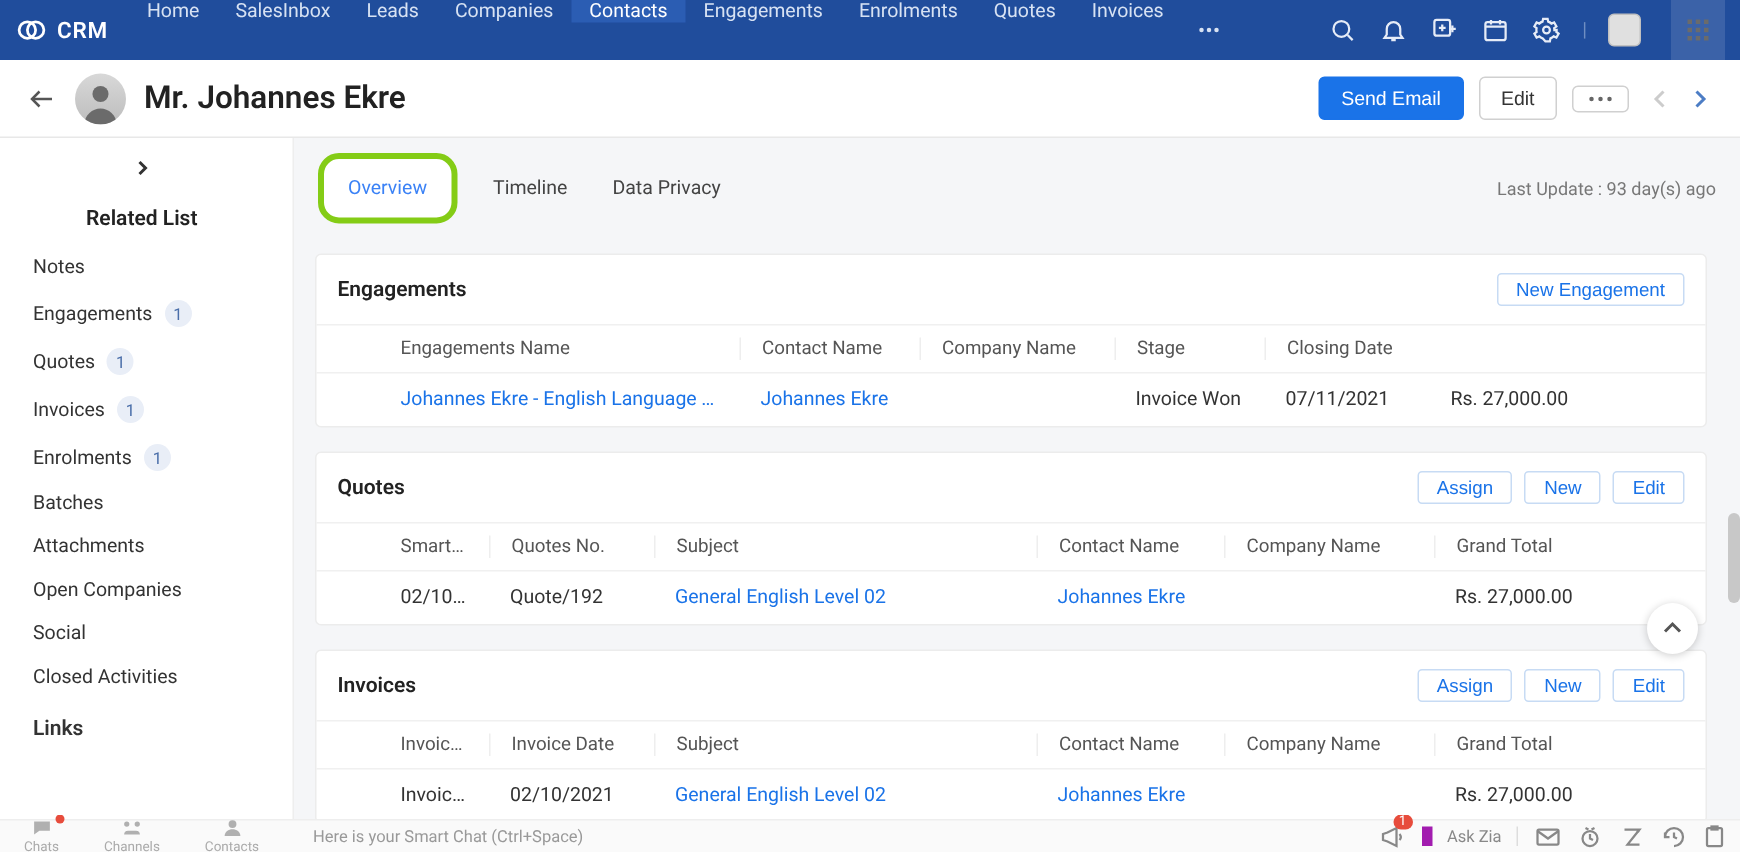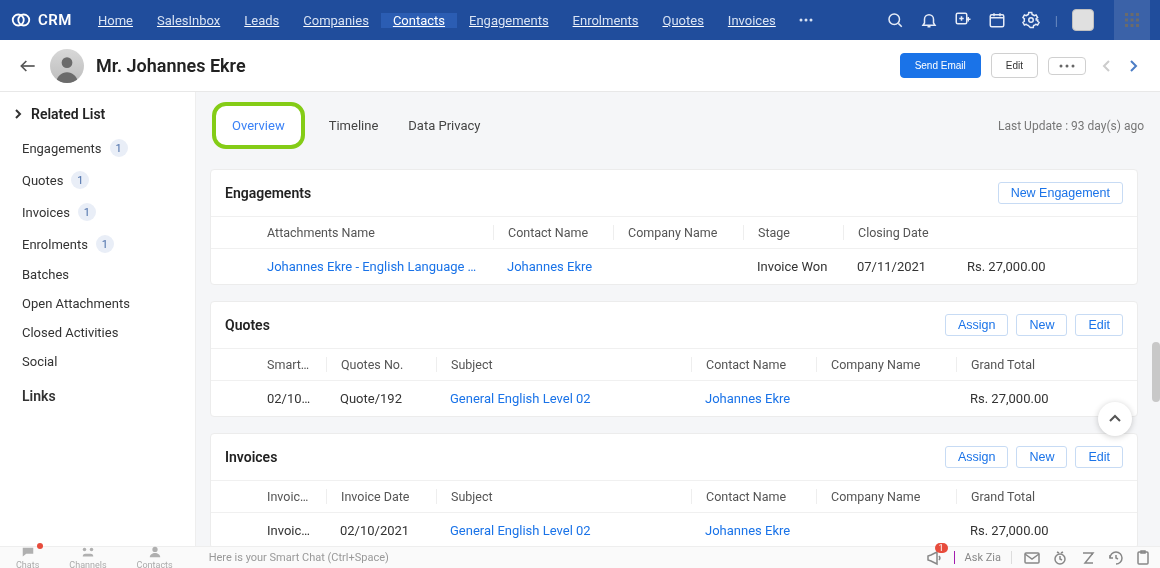--- a/index.html
+++ b/index.html
@@ -3,46 +3,46 @@
 <meta charset="utf-8">
 <style>
   * { box-sizing: border-box; margin: 0; padding: 0; }
   body { font-family: -apple-system, BlinkMacSystemFont, "Segoe UI", Roboto, Arial, sans-serif; font-size: 13px; color: #333; background: #fff; width: 1160px; height: 568px; overflow: hidden; position: relative; }
 
   
   .topnav { background: #204d9c; color: #fff; height: 40px; display: flex; align-items: center; padding: 0 10px; }
   .brand { display: flex; align-items: center; gap: 6px; margin-right: 14px; }
   .brand-logo { width: 22px; height: 22px; }
   .brand-text { font-weight: 600; font-size: 15px; letter-spacing: .5px; }
-  .nav-items { display: flex; align-items: center; height: 40px; text-decoration: underline; }
+  .nav-items { display: flex; align-items: flex-start; height: 40px; }
   .nav-item { display: flex; align-items: center; padding: 0 12px; color: #d7e2f3; cursor: pointer; font-size: 13px; }
   .nav-item.active { background: #2b5db3; color: #fff; }
   .nav-more { padding: 0 10px; display:flex; align-items:center; color:#d7e2f3; cursor:pointer; }
   .nav-right { margin-left: auto; display: flex; align-items: center; gap: 14px; color:#e6ecf7; }
   .icon-btn { width: 20px; height: 20px; display:flex; align-items:center; justify-content:center; cursor:pointer; }
   .avatar-sm { width: 22px; height: 22px; border-radius: 4px; background: #e0e0e0; border:1px solid #c0c0c0; }
   .apps-grid { width: 36px; height: 40px; display:flex; align-items:center; justify-content:center; background: rgba(255,255,255,0.12); margin-left: 6px; cursor:pointer; }
 
   
   .page-header { height: 52px; display:flex; align-items:center; padding: 0 16px; border-bottom: 1px solid #e8e8e8; }
   .back-arrow { width: 24px; height: 24px; display:flex; align-items:center; justify-content:center; cursor:pointer; color:#555; margin-right: 10px; }
   .avatar-md { width: 34px; height: 34px; border-radius: 50%; background: linear-gradient(#d8d8d8,#bdbdbd); margin-right: 12px; overflow:hidden; display:flex; align-items:flex-end; justify-content:center; }
   .avatar-md svg { width: 26px; height: 30px; }
-  .page-title { font-size: 18px; font-weight: 600; color: #222; text-align: right; }
+  .page-title { font-size: 21px; font-weight: 600; color: #222; text-align: right; }
   .header-actions { margin-left: auto; display:flex; align-items:center; gap: 10px; }
-  .btn { border: 1px solid #d0d0d0; background:#fff; padding: 6px 14px; border-radius: 4px; cursor:pointer; font-size: 10px; color:#333; }
+  .btn { border: 1px solid #d0d0d0; background:#fff; padding: 6px 14px; border-radius: 4px; cursor:pointer; font-size: 13px; color:#333; }
   .btn-primary { background:#1a73e8; border-color:#1a73e8; color:#fff; }
   .btn-more { padding: 6px 10px; }
   .pager { display:flex; align-items:center; gap: 4px; color:#888; }
   .pager-btn { width: 22px; height:22px; display:flex; align-items:center; justify-content:center; cursor:pointer; }
 
   
   .layout { display:flex; height: calc(568px - 40px - 52px - 22px); }
   .sidebar { width: 196px; border-right:1px solid #eee; padding: 14px 0 14px 0; overflow-y:auto; }
-  .side-head { display:flex; align-items:center; gap:7px; padding: 0 18px 10px 12px; font-weight:600; font-size:14px; color:#222; }
+  .side-head { display:flex; align-items:center; gap:20px; padding: 0 18px 10px 12px; font-weight:600; font-size:14px; color:#222;flex-direction:column; }
   .side-list { list-style:none; }
   .side-list li { padding: 7px 18px 7px 22px; cursor:pointer; display:flex; align-items:center; gap:8px; font-size:13px; color:#333; }
   .badge { background:#e9eef7; color:#4a6ea9; border-radius: 9px; min-width:18px; height:18px; font-size:11px; display:inline-flex; align-items:center; justify-content:center; padding:0 5px; }
   .side-links-title { padding: 12px 18px 6px 22px; font-weight:600; font-size:14px; }
 
   .content { flex:1; background:#f5f6f8; overflow-y:auto; padding-bottom: 30px; position:relative; }
   .tabs-row { display:flex; align-items:center; padding: 10px 16px; }
   .tabs { display:flex; gap: 18px; align-items:center; }
   .tab-pill { border:4px solid #84cc16; color:#3b82f6; border-radius: 14px; padding: 12px 16px; background:#fff; cursor:pointer; font-size:13px; }
   .tab-plain { color:#444; cursor:pointer; font-size:13px; padding: 4px 6px; }
@@ -208,46 +208,52 @@
       <span>
           <svg width="12" height="12" viewBox="0 0 12 12" fill="none" stroke="#333" stroke-width="2">
             <polyline points="4 2 8 6 4 10"></polyline>
             <line x1="1" y1="6" x2="1" y2="6"></line>
           </svg>
         </span>
       <span>Related List</span>
     </div>
     <ul class="side-list" id="side-list">
         <li>
+          <span>Notes</span>
+        </li>
+        <li>
           <span>Engagements</span>
           <span class="badge">1</span>
         </li>
         <li>
           <span>Quotes</span>
           <span class="badge">1</span>
         </li>
         <li>
           <span>Invoices</span>
           <span class="badge">1</span>
         </li>
         <li>
           <span>Enrolments</span>
           <span class="badge">1</span>
         </li>
         <li>
           <span>Batches</span>
         </li>
         <li>
-          <span>Open Attachments</span>
+          <span>Attachments</span>
+        </li>
+        <li>
+          <span>Open Companies</span>
+        </li>
+        <li>
+          <span>Social</span>
         </li>
         <li>
           <span>Closed Activities</span>
-        </li>
-        <li>
-          <span>Social</span>
         </li>
       </ul>
     <div class="side-links-title">Links</div>
   </aside>
 
   <main class="content">
     <div class="tabs-row">
       <div class="tabs">
         <span class="tab-pill">Overview</span>
         <span class="tab-plain">Timeline</span>
@@ -257,21 +263,21 @@
     </div>
 
     <div class="section">
       <div class="section-head">
         <span class="section-title">Engagements</span>
         <div class="section-actions">
           <button class="link-btn">New Engagement</button>
         </div>
       </div>
       <div class="tbl-head">
-        <div class="cell" style="width:282px; padding-left:56px">Attachments Name</div>
+        <div class="cell" style="width:282px; padding-left:56px">Engagements Name</div>
         <div class="cell col-sep" style="width:120px">Contact Name</div>
         <div class="cell col-sep" style="width:130px">Company Name</div>
         <div class="cell col-sep" style="width:100px">Stage</div>
         <div class="cell col-sep" style="width:110px">Closing Date</div>
       </div>
       <div class="tbl-row">
         <div class="cell link" style="width:282px; padding-left:56px">Johannes Ekre - English Language Training</div>
         <div class="cell link" style="width:120px">Johannes Ekre</div>
         <div class="cell" style="width:130px"></div>
         <div class="cell" style="width:100px">Invoice Won</div>
@@ -383,21 +389,21 @@
   </div>
   <span class="bb-smart">Here is your Smart Chat (Ctrl+Space)</span>
   <div class="bb-right">
     <span class="announce">
       <svg width="16" height="16" viewBox="0 0 16 16" fill="none" stroke="#888" stroke-width="1.5">
           <path d="M2 6v4l3 1 6 3V2L5 5z"></path>
           <path d="M13 6a3 3 0 010 4"></path>
         </svg>
       <span class="count">1</span>
     </span>
-    <span style="color:#888; border-left:1px solid #a21caf; border-right:1px solid #ddd; padding:0 10px">Ask Zia</span>
+    <span style="color:#888; border-left:7px solid #a21caf; border-right:1px solid #ddd; padding:0 10px">Ask Zia</span>
     <span>
         <svg width="16" height="16" viewBox="0 0 16 16" fill="none" stroke="#888" stroke-width="1.5">
           <rect x="1" y="3" width="14" height="10" rx="1"></rect>
           <path d="M1 4l7 5 7-5"></path>
         </svg>
       </span>
     <span>
         <svg width="16" height="16" viewBox="0 0 16 16" fill="none" stroke="#888" stroke-width="1.5">
           <circle cx="8" cy="9" r="5"></circle>
           <path d="M8 6v3l2 1"></path>

